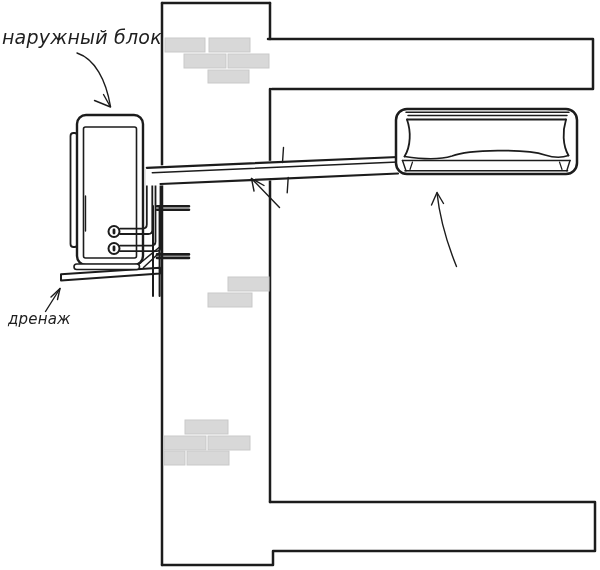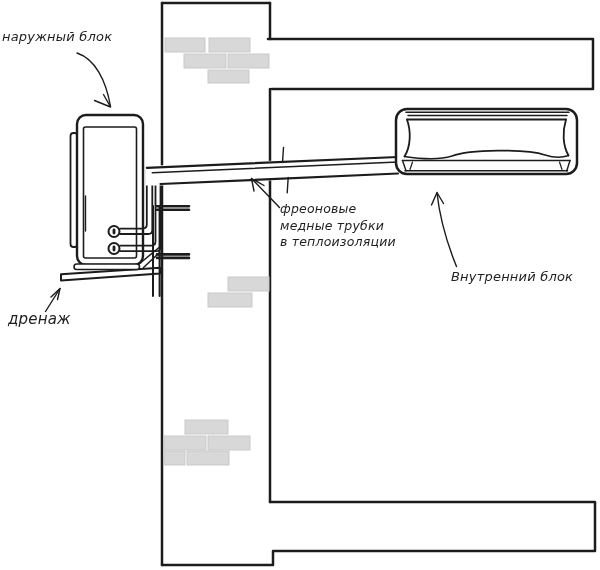--- a/index.html
+++ b/index.html
@@ -5,21 +5,21 @@
   html,body{margin:0;padding:0;background:#fff;}
   #stage{
     position:relative;width:600px;height:570px;background:var(--bg,#fff);
     overflow:hidden;font-family:"DejaVu Sans",sans-serif;
   }
   #stage svg{position:absolute;left:0;top:0;}
   .ln{stroke:var(--line,#1c1c1c);fill:none;stroke-linecap:round;stroke-linejoin:round;}
   .fw{fill:#ffffff;}
   .brick{fill:var(--brick,#d8d8d8);stroke:#c9c9c9;stroke-width:1;}
   .lbl{
-    position:absolute;color:#1f1f1f;font-style:italic;font-size:13px;
+    position:absolute;color:#1f1f1f;font-style:italic;font-size:19px;
     letter-spacing:0.2px;line-height:16.5px;white-space:pre-line;
   }
   .lbl-freon{font-size:12.5px;}
   .lbl-drain{font-size:15px;}
 </style>
 </head>
 <body>
 
 <div id="stage">
 
@@ -118,20 +118,16 @@
       <path class="ln" stroke-width="1.4" d="M456.5,266.5 C447,243 439.5,216 437,193"></path>
       <path class="ln" stroke-width="1.4" d="M437,192.5 L431.5,205 M437,192.5 L443.5,203.5"></path>
 
       <path class="ln" stroke-width="1.4" d="M45.5,311.5 L60,288.5"></path>
       <path class="ln" stroke-width="1.4" d="M60,288.5 L57.5,299.5 M60,288.5 L51,297"></path>
     </g>
   </svg>
 
   <div class="lbl" style="left:2px;top:29px;">наружный блок</div>
 
-  <div class="lbl lbl-freon" style="left:280px;top:201px;">фреоновые
-медные трубки
-в теплоизоляции</div>
 
-  <div class="lbl" style="left:451px;top:269px;">Внутренний блок</div>
 
   <div class="lbl lbl-drain" style="left:8px;top:311px;">дренаж</div>
 </div>
 
 </body></html>

